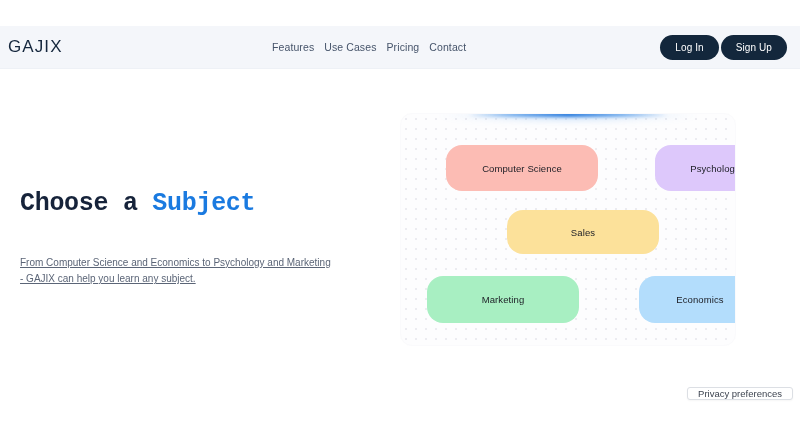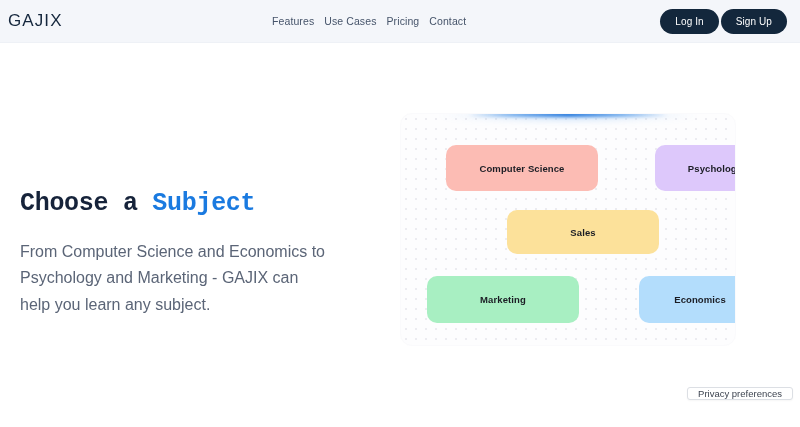--- a/index.html
+++ b/index.html
@@ -13,21 +13,21 @@
   body {
     font-family: "Liberation Sans", sans-serif;
     background: #ffffff;
     position: relative;
     -webkit-font-smoothing: antialiased;
   }
 
   
   .navbar {
     position: absolute;
-    top: 0;
+    top: 26px;
     left: 0;
     width: 800px;
     height: 43px;
     background: #f4f6fa;
     display: flex;
     align-items: center;
     border-bottom: 1px solid #eef1f6;
   }
 
   .logo {
@@ -92,25 +92,26 @@
     letter-spacing: -0.3px;
     line-height: 1.15;
     font-family: Liberation Mono, monospace;
   }
 
   .hero-title .accent {
     color: #1a7ae0;
   }
 
   .hero-sub {
-    margin-top: 20px;
-    font-size: 16px;
+    margin-top: 36px;
+    font-size: 10px;
     line-height: 1.65;
     color: #5b6577;
     max-width: 312px;
+    text-decoration: underline;
   }
 
   
   .panel {
     position: absolute;
     left: 400px;
     top: 113px;
     width: 336px;
     height: 233px;
     background:
@@ -148,26 +149,26 @@
     border-radius: 999px;
     background: radial-gradient(ellipse at center,
         rgba(70,150,235,0.38) 0%,
         rgba(70,150,235,0.10) 45%,
         rgba(70,150,235,0) 72%);
     filter: blur(3px);
   }
 
   .subject-card {
     position: absolute;
-    border-radius: 10px;
+    border-radius: 16px;
     display: flex;
     align-items: center;
     justify-content: center;
     font-size: 9.5px;
-    font-weight: bold;
+    font-weight: normal;
     color: #1b1d24;
     white-space: nowrap;
     letter-spacing: 0.1px;
   }
 
   
   .privacy-btn {
     position: absolute;
     right: 7px;
     bottom: 27px;

